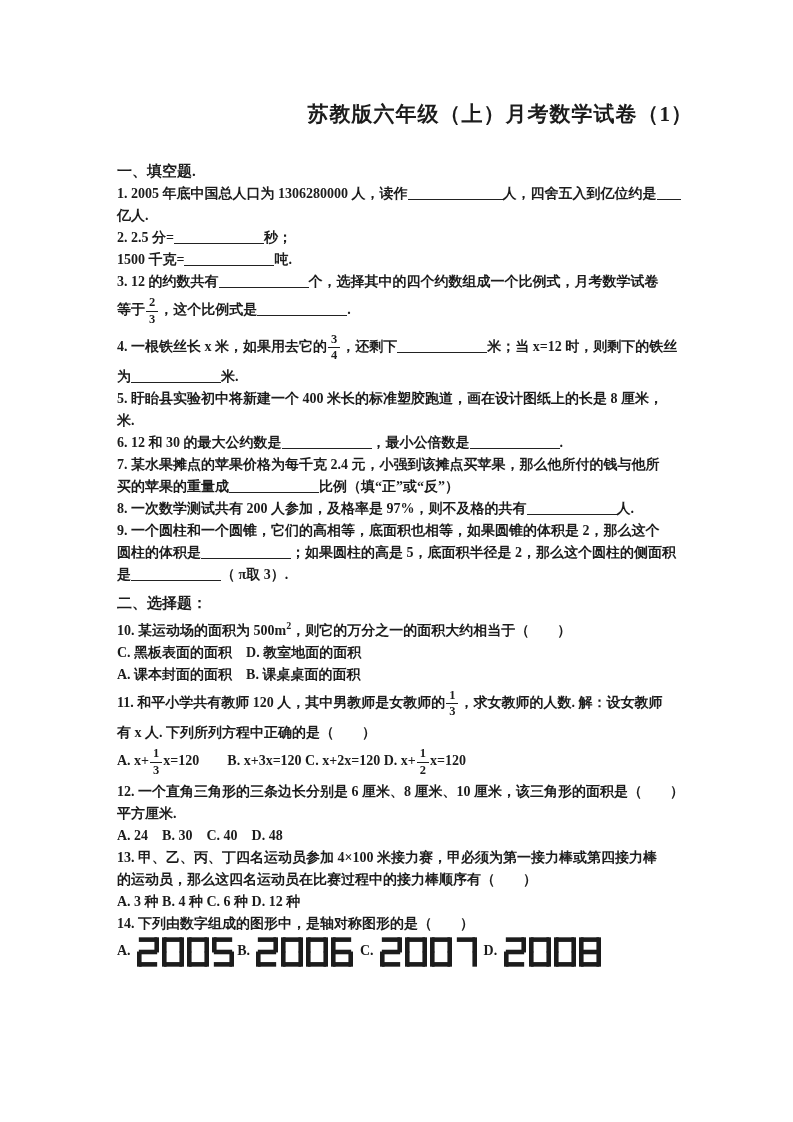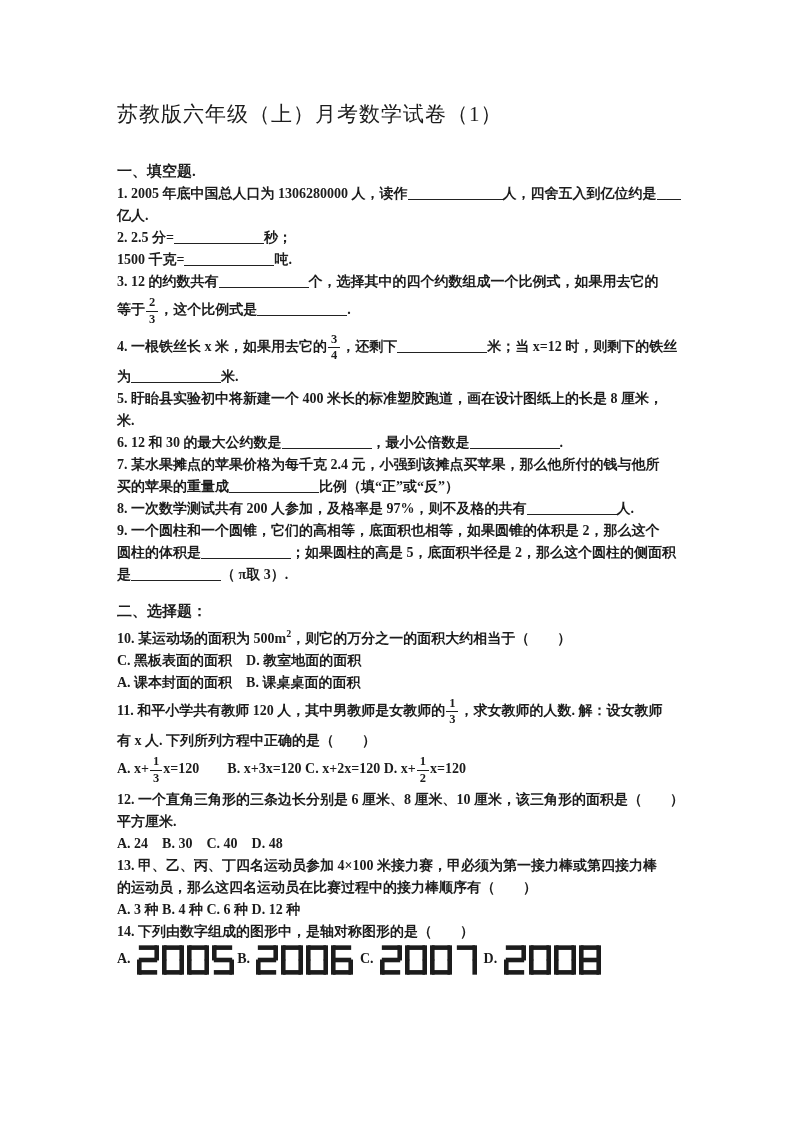--- a/index.html
+++ b/index.html
@@ -6,28 +6,28 @@
   body {
     width: 793px; height: 1122px;
     background: #ffffff;
     color: #1c1c1c;
     font-family: "Liberation Serif", "DejaVu Serif", serif;
     overflow: hidden;
   }
   .page { width: 793px; height: 1122px; background: #fff; }
   .content { padding: 100px 100px 0 117px; box-sizing: border-box; }
   .doc-title {
-    font-size: 21px; font-weight: normal;
-    text-align: left; margin: 0 0 32px 0;
+    font-size: 21px; font-weight: bold;
+    text-align: right; margin: 0 0 32px 0;
     letter-spacing: 1px;
     white-space: nowrap;
   }
   .sec-heading {
     font-weight: bold; font-size: 15px; line-height: 23px;
-    margin-top: 14px;
+    margin-top: 6px;
     white-space: nowrap;
   }
   .sec-heading:first-child { margin-top: 8px; }
   .line {
     font-size: 14px; line-height: 22px;
     white-space: nowrap;
     font-weight: bold;
   }
   .tx { white-space: pre; }
   .blank {
@@ -58,21 +58,21 @@
 
 <div class="page">
   <div class="content">
     <h1 class="doc-title">苏教版六年级（上）月考数学试卷（1）</h1>
     <div>
         <div class="sec-heading">一、填空题.</div>
         <div class="line"><span class="tx">1. 2005 年底中国总人口为 1306280000 人，读作</span><span class="blank" style="width: 95px;"></span><span class="tx">人，四舍五入到亿位约是</span><span class="blank" style="width: 24px;"></span></div>
         <div class="line"><span class="tx">亿人.</span></div>
         <div class="line"><span class="tx">2. 2.5 分=</span><span class="blank" style="width: 90px;"></span><span class="tx">秒；</span></div>
         <div class="line"><span class="tx">1500 千克=</span><span class="blank" style="width: 90px;"></span><span class="tx">吨.</span></div>
-        <div class="line"><span class="tx">3. 12 的约数共有</span><span class="blank" style="width: 90px;"></span><span class="tx">个，选择其中的四个约数组成一个比例式，如果用去它的</span></div>
+        <div class="line"><span class="tx">3. 12 的约数共有</span><span class="blank" style="width: 90px;"></span><span class="tx">个，选择其中的四个约数组成一个比例式，月考数学试卷</span></div>
         <div class="line"><span class="tx">等于</span><span class="frac">
             <span class="num">2</span>
             <span class="den">3</span>
           </span><span class="tx">，这个比例式是</span><span class="blank" style="width: 90px;"></span><span class="tx">.</span></div>
         <div class="line"><span class="tx">4. 一根铁丝长 x 米，如果用去它的</span><span class="frac">
             <span class="num">3</span>
             <span class="den">4</span>
           </span><span class="tx">，还剩下</span><span class="blank" style="width: 90px;"></span><span class="tx">米；当 x=12 时，则剩下的铁丝</span></div>
         <div class="line"><span class="tx">为</span><span class="blank" style="width: 90px;"></span><span class="tx">米.</span></div>
         <div class="line"><span class="tx">5. 盱眙县实验初中将新建一个 400 米长的标准塑胶跑道，画在设计图纸上的长是 8 厘米，</span></div>

